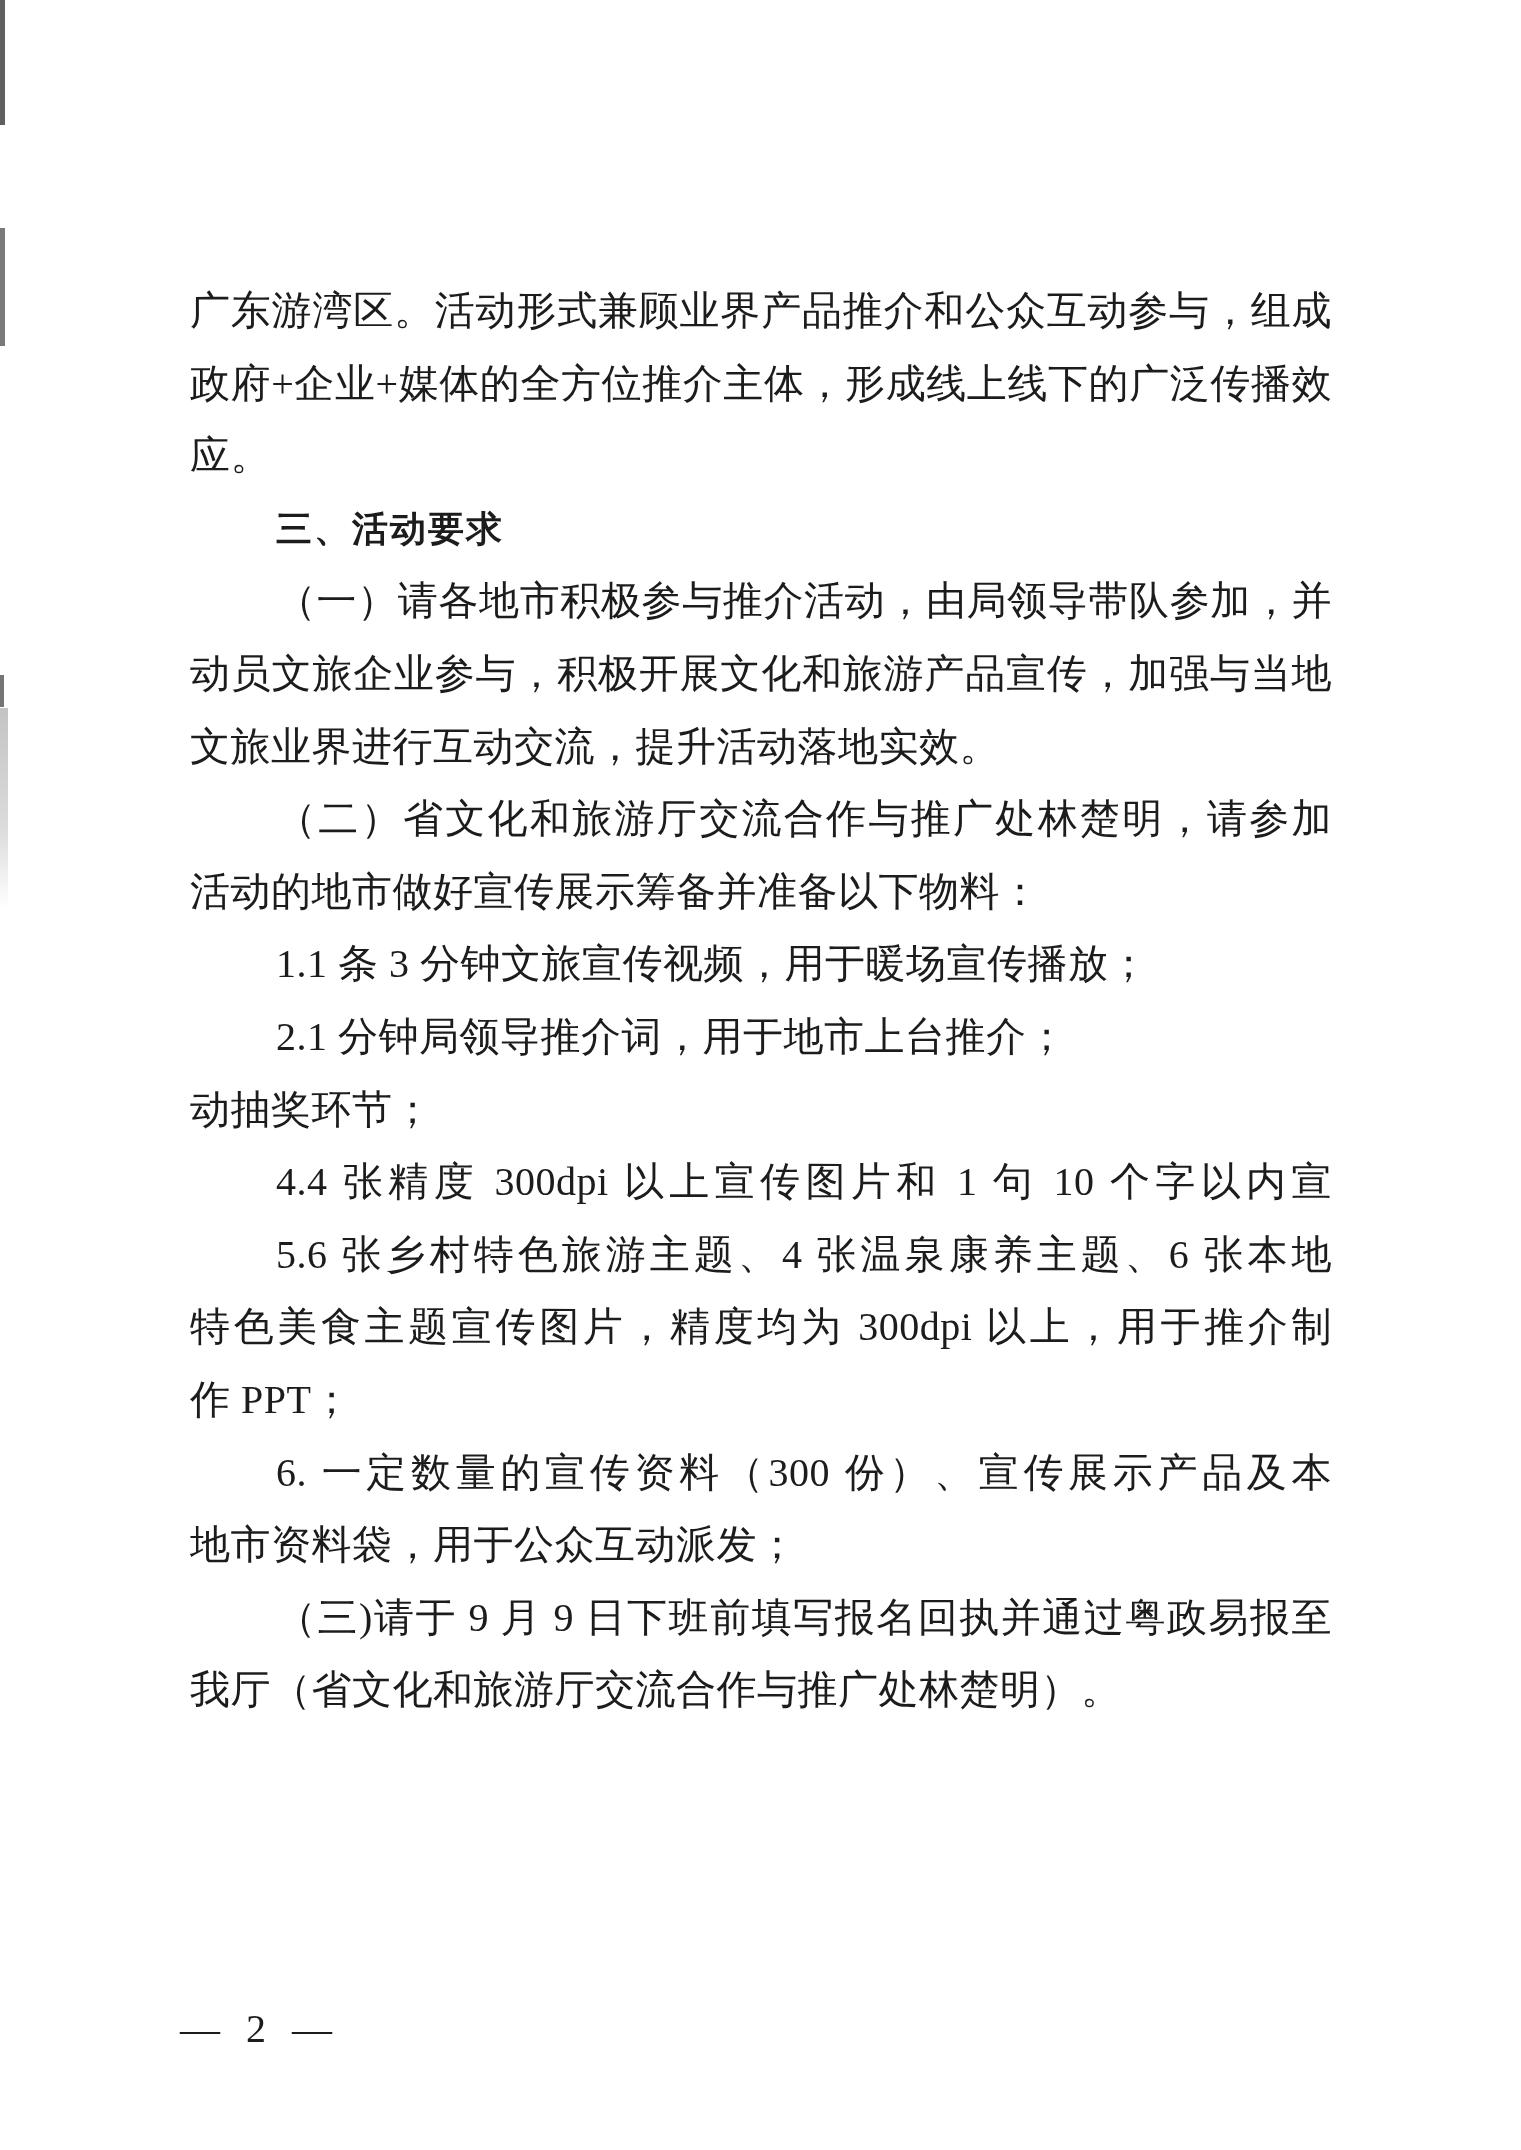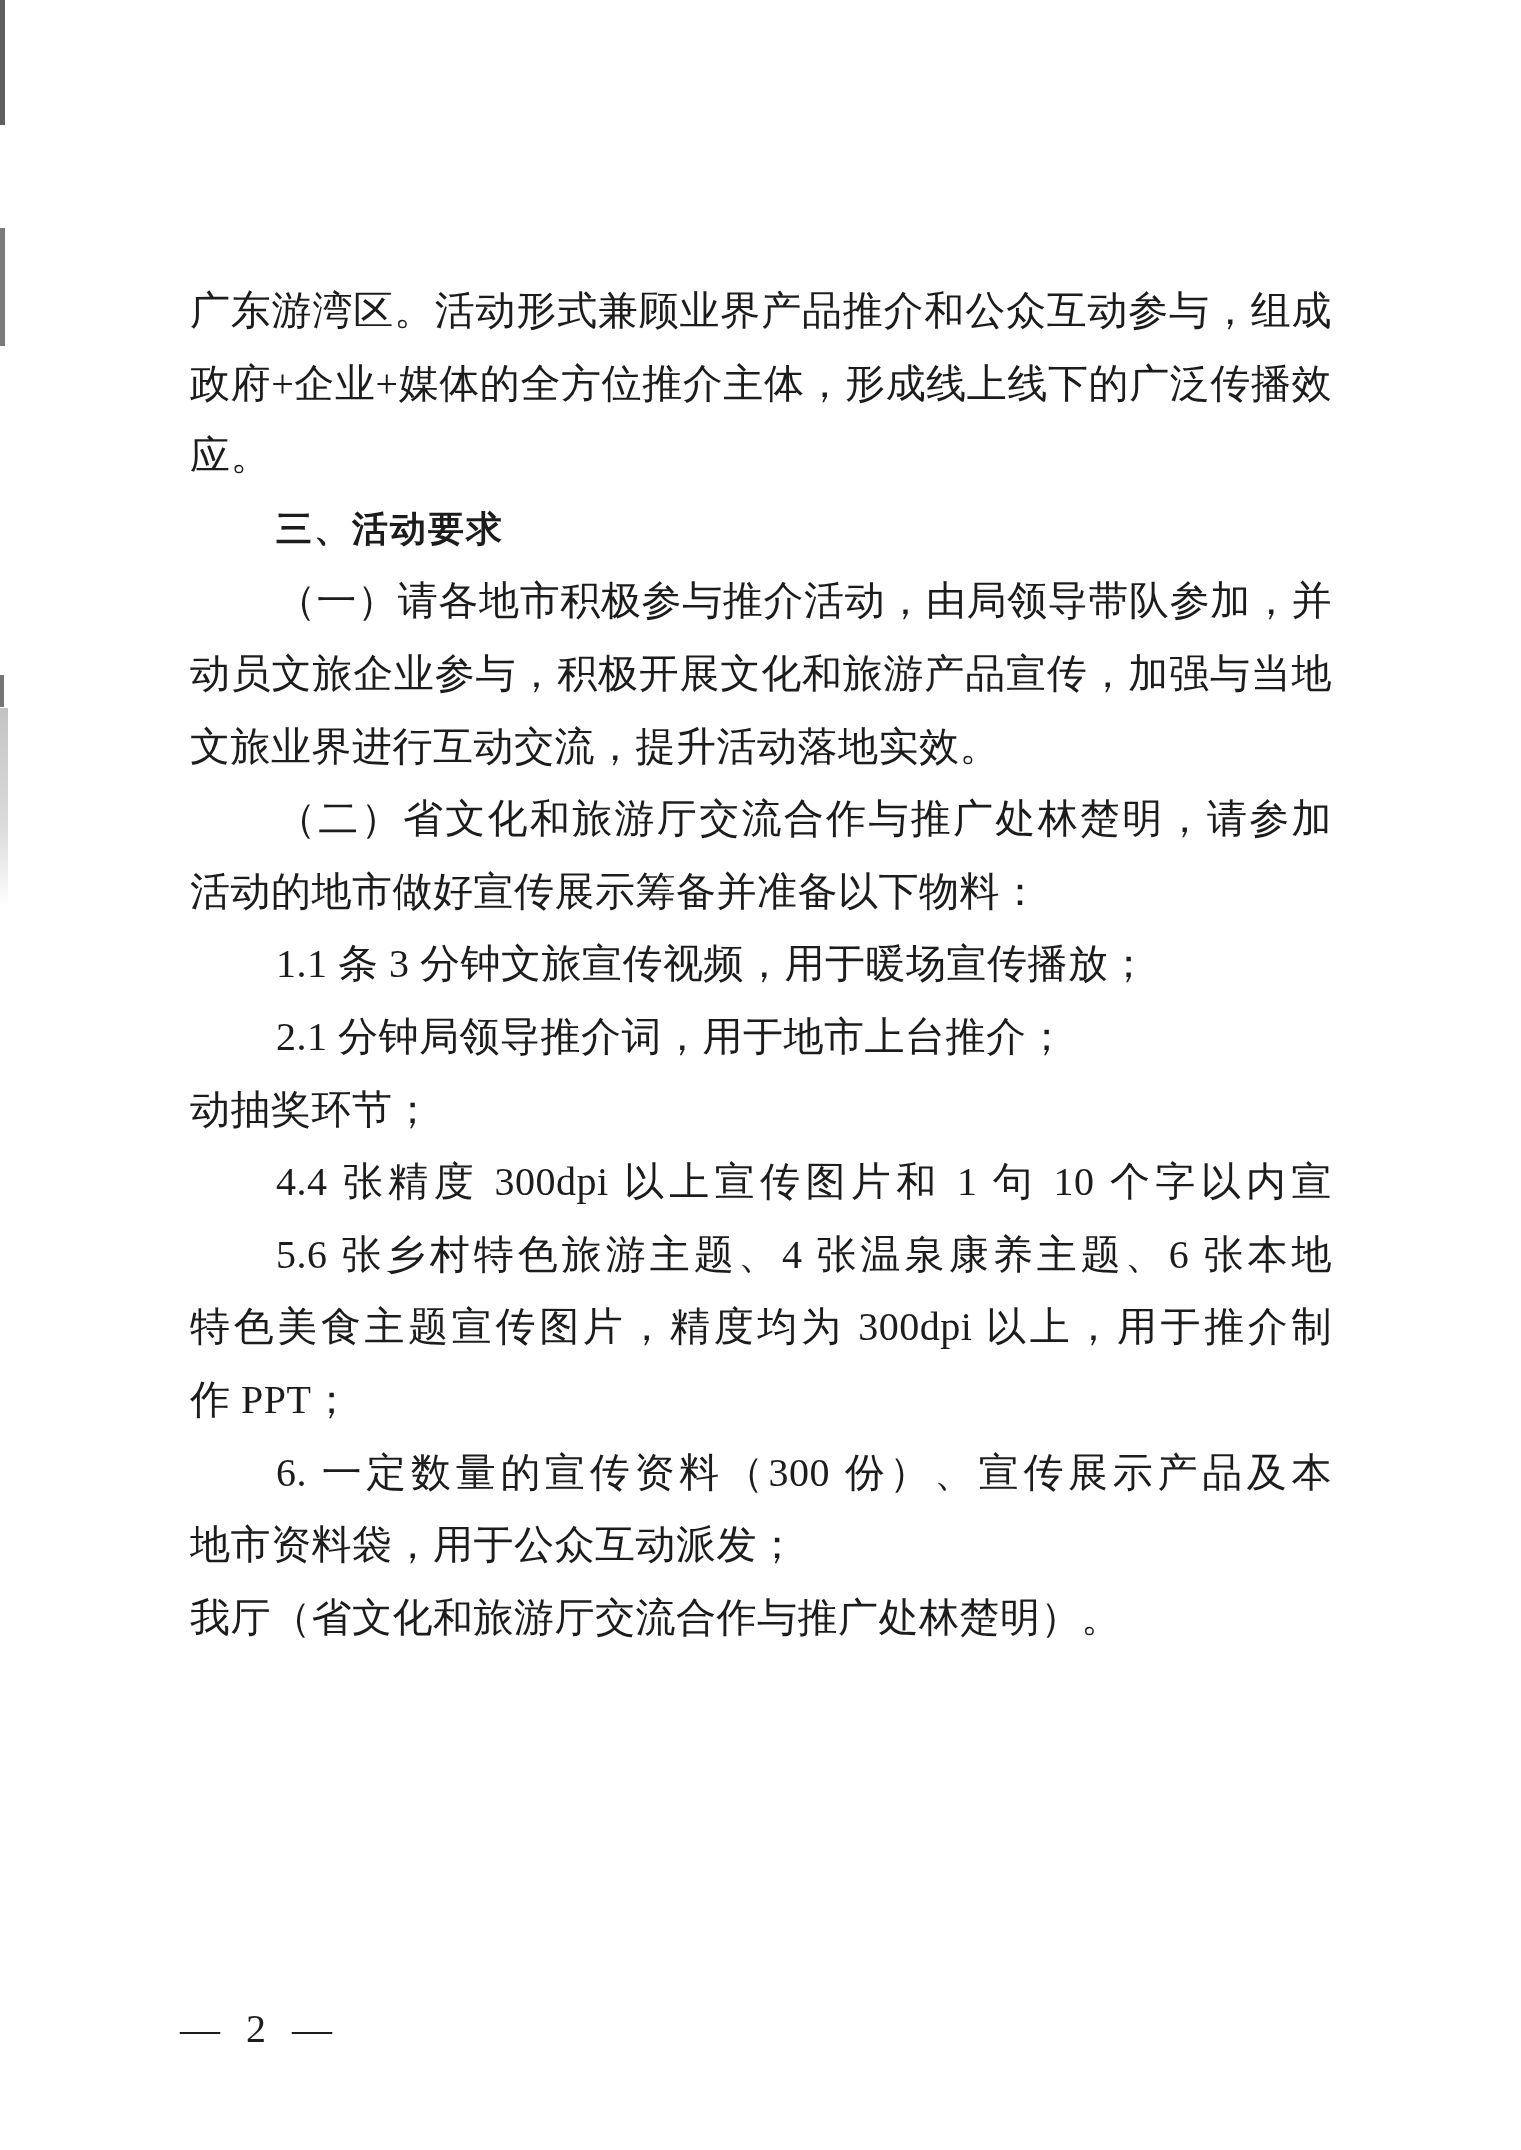--- a/index.html
+++ b/index.html
@@ -87,17 +87,18 @@
       <div class="line">活动的地市做好宣传展示筹备并准备以下物料：</div>
       <div class="line indent">1.1 条 3 分钟文旅宣传视频，用于暖场宣传播放；</div>
       <div class="line indent">2.1 分钟局领导推介词，用于地市上台推介；</div>
       <div class="line">动抽奖环节；</div>
       <div class="line justify indent">4.4 张精度 300dpi 以上宣传图片和 1 句 10 个字以内宣</div>
       <div class="line justify indent">5.6 张乡村特色旅游主题、4 张温泉康养主题、6 张本地</div>
       <div class="line justify">特色美食主题宣传图片，精度均为 300dpi 以上，用于推介制</div>
       <div class="line">作 PPT；</div>
       <div class="line justify indent">6. 一定数量的宣传资料（300 份）、宣传展示产品及本</div>
       <div class="line">地市资料袋，用于公众互动派发；</div>
+      <div class="line justify indent">（三)请于 9 月 9 日下班前填写报名回执并通过粤政易报至</div>
       <div class="line">我厅（省文化和旅游厅交流合作与推广处林楚明）。</div>
     </div>
 
   <div class="page-number">— 2 —</div>
 </div>
 
 </body></html>

